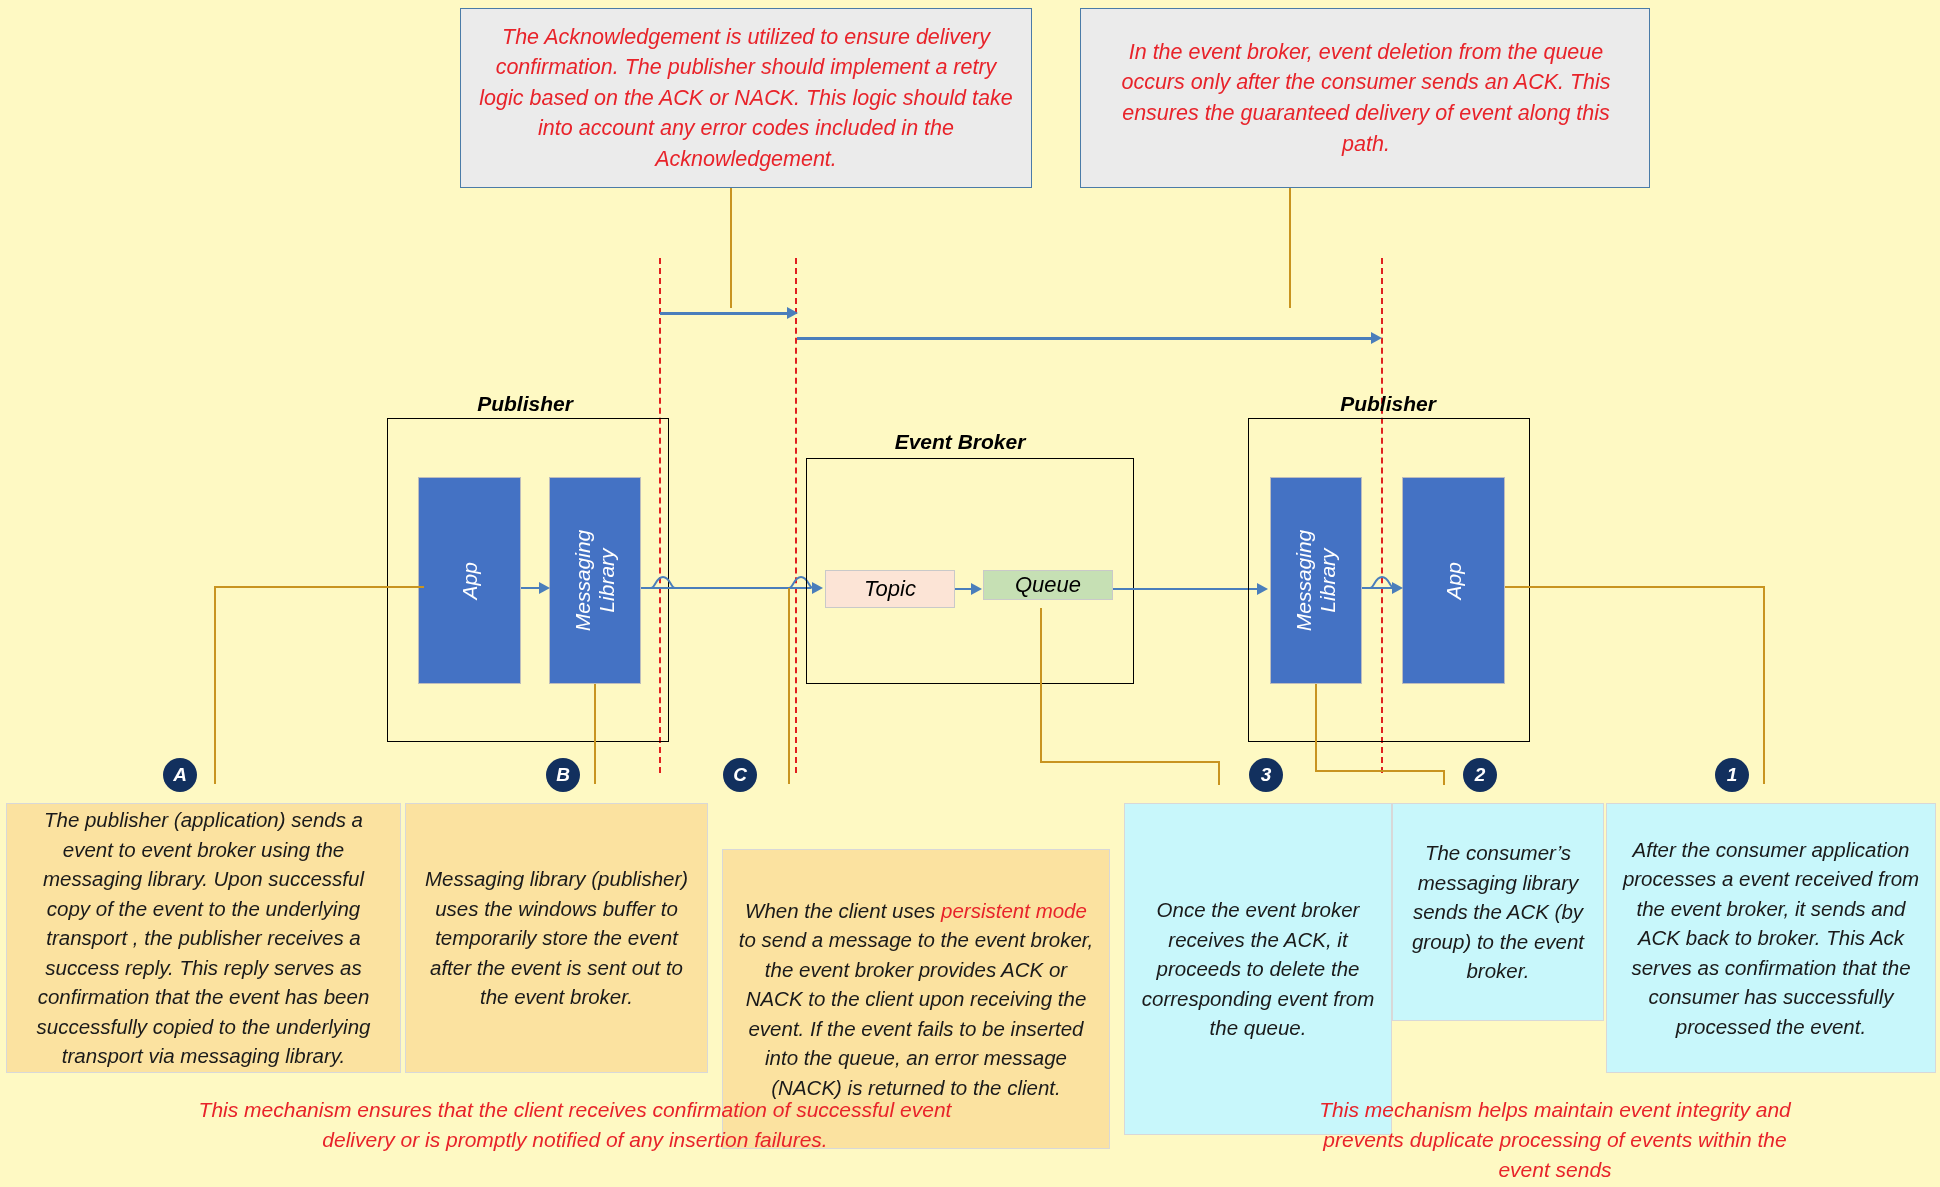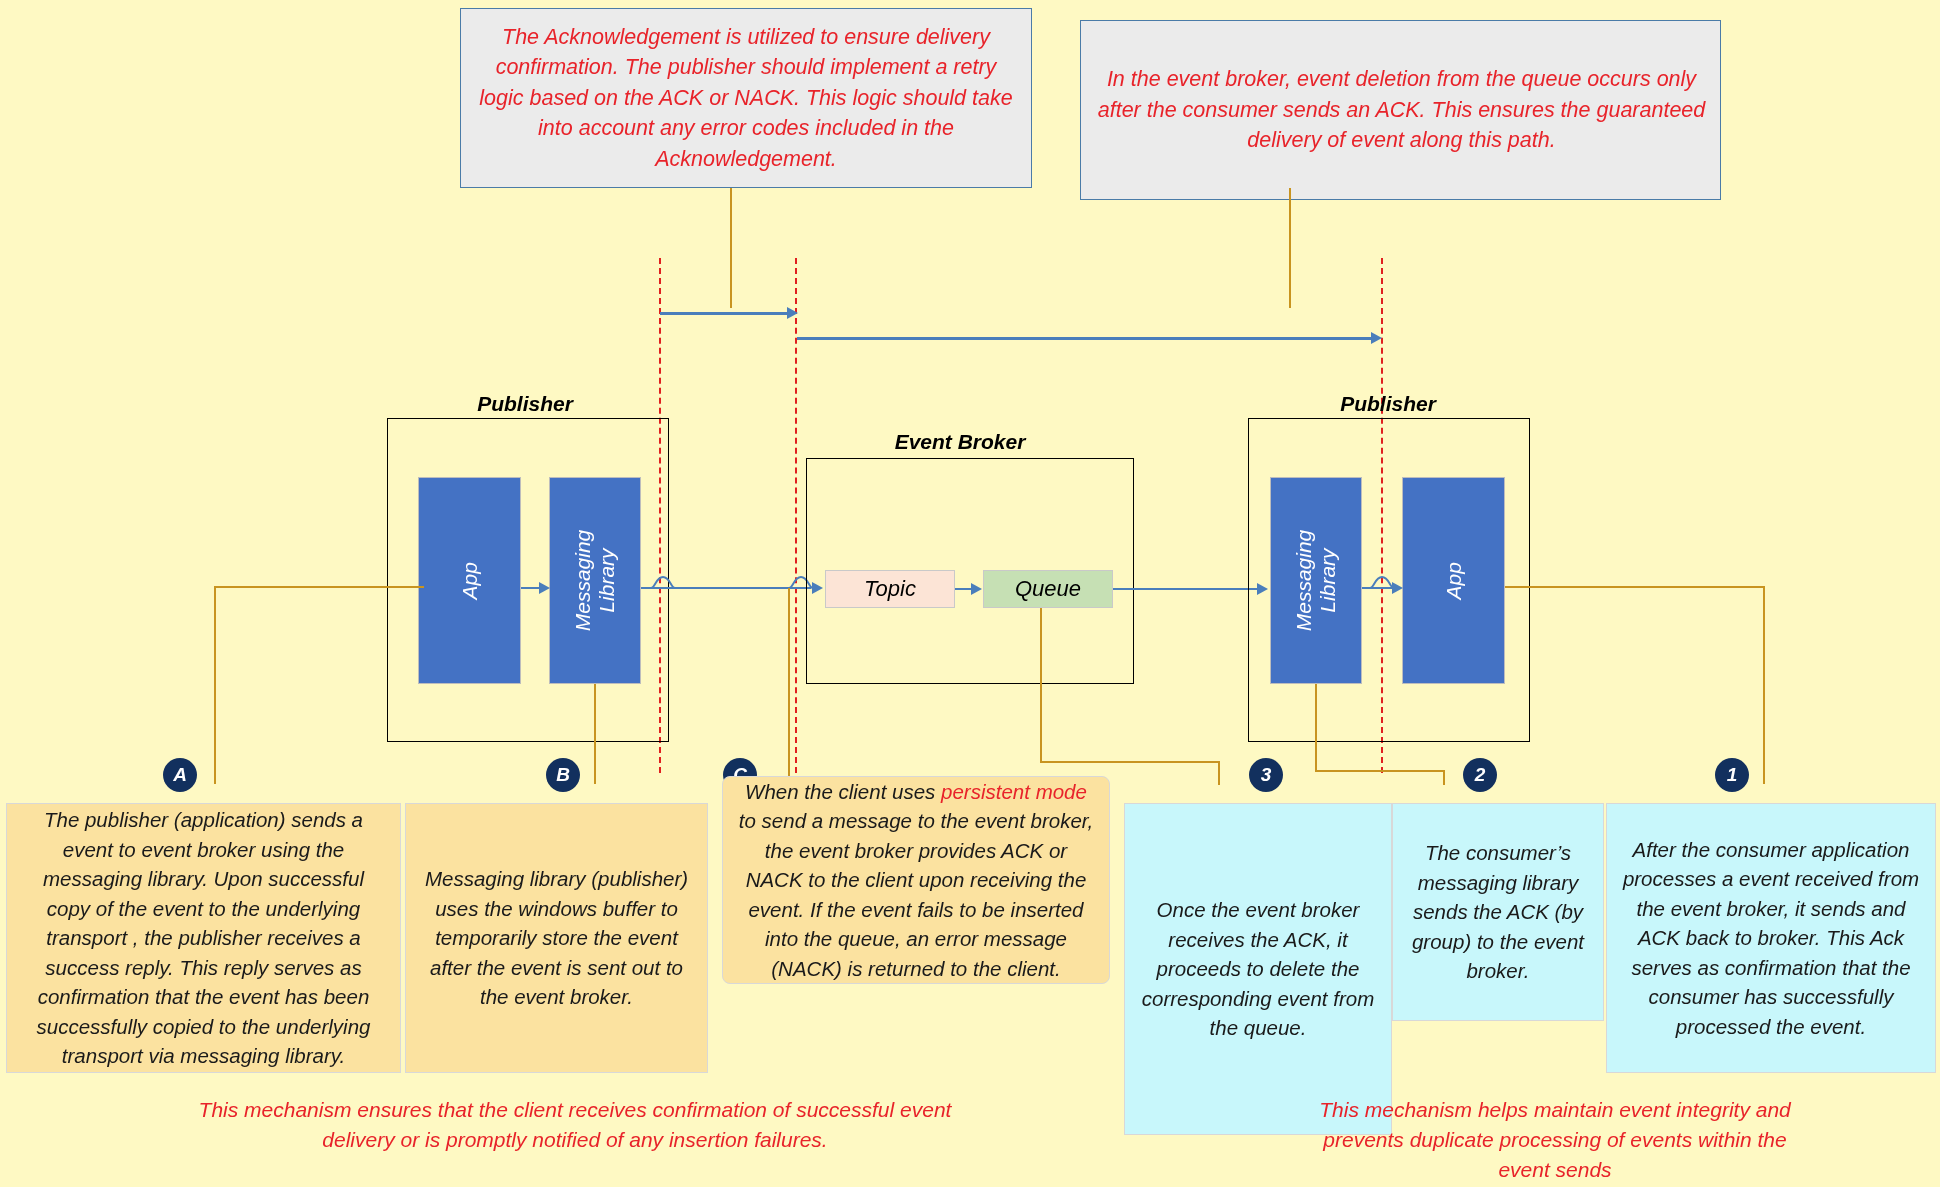--- a/index.html
+++ b/index.html
@@ -134,21 +134,21 @@
     text-align: center;
   }
 </style>
 </head>
 <body>
 
 <div id="stage">
 
   <div class="abs top-callout" style="left:460px; top:8px; width:572px; height:180px;">The Acknowledgement is utilized to ensure delivery confirmation. The publisher should implement a retry logic based on the ACK or NACK. This logic should take into account any error codes included in the Acknowledgement.</div>
 
-  <div class="abs top-callout" style="left:1080px; top:20px; width:641px; height:180px;padding-left:16px;">In the event broker, event deletion from the queue occurs only after the consumer sends an ACK. This ensures the guaranteed delivery of event along this path.</div>
+  <div class="abs top-callout" style="left:1080px; top:8px; width:570px; height:180px;padding-left:16px;">In the event broker, event deletion from the queue occurs only after the consumer sends an ACK. This ensures the guaranteed delivery of event along this path.</div>
 
   <div class="abs ln ln-v" style="left:730px; top:188px; width:2px; height:120px;"></div>
   <div class="abs ln ln-v" style="left:1289px; top:188px; width:2px; height:120px;"></div>
 
   <div class="abs dash-v" style="left:659px; top:258px; width:0; height:515px;"></div>
   <div class="abs dash-v" style="left:795px; top:258px; width:0; height:515px;"></div>
   <div class="abs dash-v" style="left:1381px; top:258px; width:0; height:515px;"></div>
 
   <div class="abs bl bl-h" style="left:660px; top:312px; width:128px; height:2.5px;"></div>
   <div class="abs arrow-r" style="left:787px; top:307px;"></div>
@@ -177,21 +177,21 @@
     <path d="M0,12 C4,12 5,1 12,1 C19,1 20,12 24,12" fill="none" stroke="#4a7ebb" stroke-width="2"></path>
   </svg>
   <div class="abs arrow-r" style="left:812px; top:582px;"></div>
 
   <div class="abs actor-title" style="left:790px; top:430px; width:340px;">Event Broker</div>
   <div class="abs actor-box" style="left:806px; top:458px; width:328px; height:226px;"></div>
 
   <div class="abs pill topic" style="left:825px; top:570px; width:130px; height:38px;">
     <span>Topic</span>
   </div>
-  <div class="abs pill queue" style="left:983px; top:570px; width:130px; height:38px;">
+  <div class="abs pill queue" style="left:983px; top:570px; width:130px; height:30px;">
     <span>Queue</span>
   </div>
 
   <div class="abs bl bl-h" style="left:955px; top:588px; width:18px; height:2px;"></div>
   <div class="abs arrow-r" style="left:971px; top:583px;"></div>
 
   <div class="abs bl bl-h" style="left:1113px; top:588px; width:148px; height:2px;"></div>
   <div class="abs arrow-r" style="left:1257px; top:583px;"></div>
 
   <div class="abs actor-title" style="left:1248px; top:392px; width:280px;">Publisher</div>
@@ -244,21 +244,21 @@
     <span>2</span>
   </div>
   <div class="abs marker" style="left:1715px; top:758px;">
     <span>1</span>
   </div>
 
   <div class="abs card amber" style="left:6px; top:803px; width:395px; height:270px;">The publisher (application) sends a event to event broker using the messaging library. Upon successful copy of the event to the underlying transport , the publisher receives a success reply. This reply serves as confirmation that the event has been successfully copied to the underlying transport via messaging library.</div>
 
   <div class="abs card amber" style="left:405px; top:803px; width:303px; height:270px;">Messaging library (publisher) uses the windows buffer to temporarily store the event after the event is sent out to the event broker.</div>
 
-  <div class="abs card amber" style="left:722px; top:776px; width:388px; height:208px;border-radius:8px;">
+  <div class="abs card amber" style="left:722px; top:849px; width:388px; height:300px;">
     <span>
       <span>When the client uses </span><span class="hl-red">persistent mode</span><span> to send a message to the event broker, the event broker provides ACK or NACK to the client upon receiving the event. If the event fails to be inserted into the queue, an error message (NACK) is returned to the client.</span>
     </span>
   </div>
 
   <div class="abs card cyan" style="left:1124px; top:803px; width:268px; height:332px;">Once the event broker receives the ACK, it proceeds to delete the corresponding event from the queue.</div>
 
   <div class="abs card cyan" style="left:1392px; top:803px; width:212px; height:218px;">The consumer’s messaging library sends the ACK (by group) to the event broker.</div>
 
   <div class="abs card cyan" style="left:1606px; top:803px; width:330px; height:270px;">After the consumer application processes a event received from the event broker, it sends and ACK back to broker. This Ack serves as confirmation that the consumer has successfully processed the event.</div>

